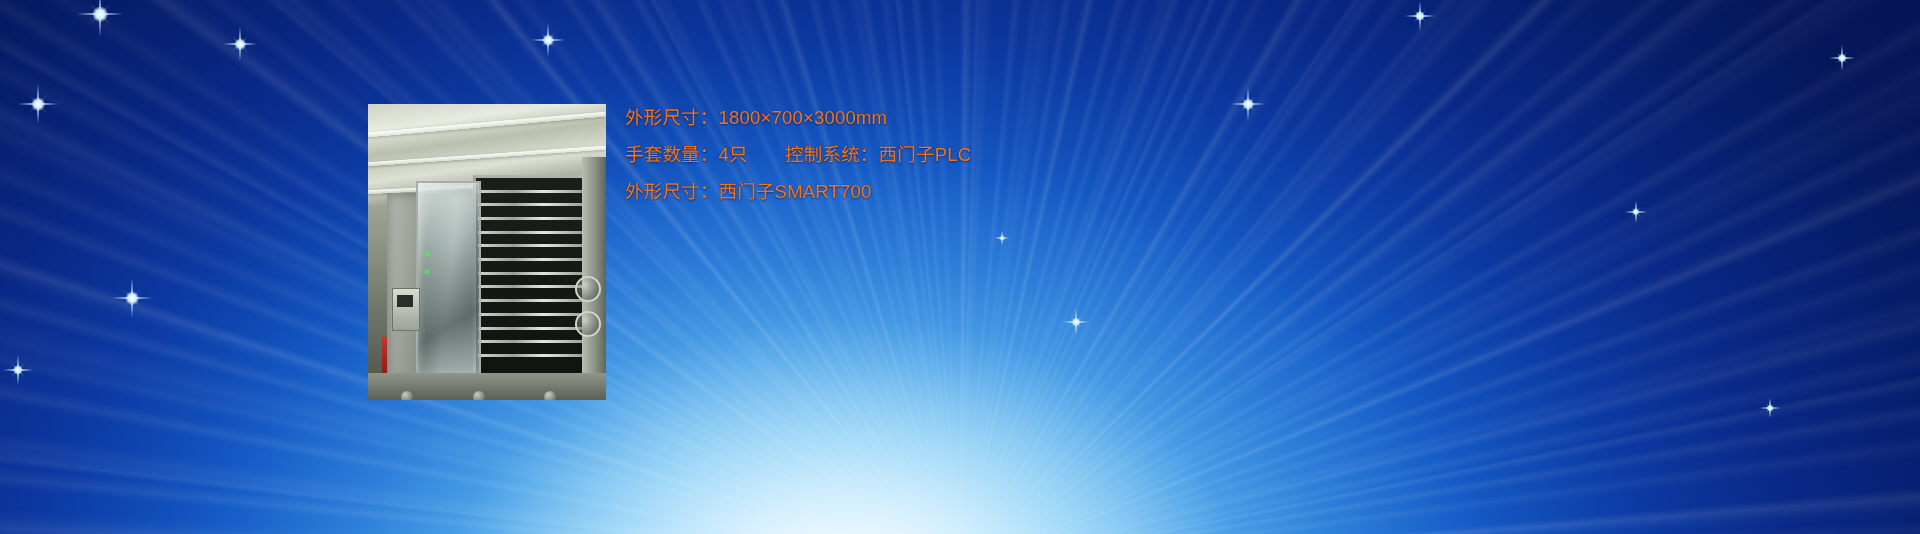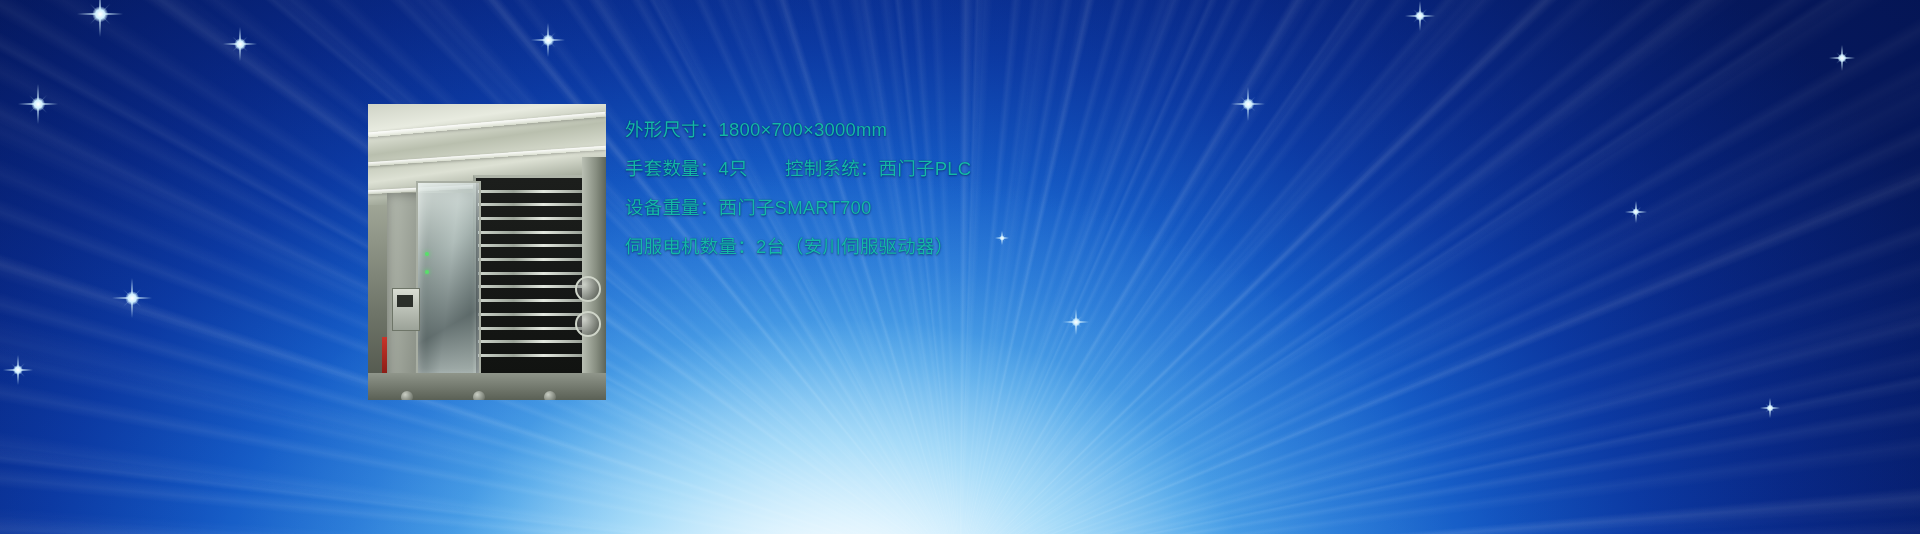--- a/index.html
+++ b/index.html
@@ -247,27 +247,27 @@
       2px 2px 3px rgba(0,0,0,0.28);
     white-space: nowrap;
     margin: 0 0 14px 0;
   }
   .spec-list {
     list-style: none;
     margin: 0;
     padding: 0;
   }
   .spec-line {
-    color: #14b8a6;
+    color: #f97316;
     font-size: 18.5px;
     line-height: 27px;
     letter-spacing: 0.2px;
     white-space: pre;
     text-shadow: 0 1px 2px rgba(0,20,70,0.55), 0 0 1px rgba(0,30,90,0.5);
-    margin: 12px 0 10px 0;
+    margin: 0 0 10px 0;
   }
   .spec-line.tight { margin-bottom: 9px; }
 </style>
 </head>
 <body>
 
 <div id="banner">
 
   <div class="bg-base"></div>
   <div class="bg-rays"></div>
@@ -407,18 +407,17 @@
     <div class="ph-floor"></div>
     <div class="ph-caster" style="left:14%;"></div>
     <div class="ph-caster" style="left:44%;"></div>
     <div class="ph-caster" style="left:74%;"></div>
   </div>
 
   <div id="text-block">
     <ul class="spec-list" id="spec-list">
         <li class="spec-line">外形尺寸：1800×700×3000mm</li>
         <li class="spec-line">手套数量：4只       控制系统：西门子PLC</li>
-        <li class="spec-line tight">设备重量：西门子SMART700</li>
-        <li class="spec-line tight">伺服电机数量：2台（安川伺服驱动器）</li>
+        <li class="spec-line tight">外形尺寸：西门子SMART700</li>
       </ul>
   </div>
 
 </div>
 
 </body></html>

